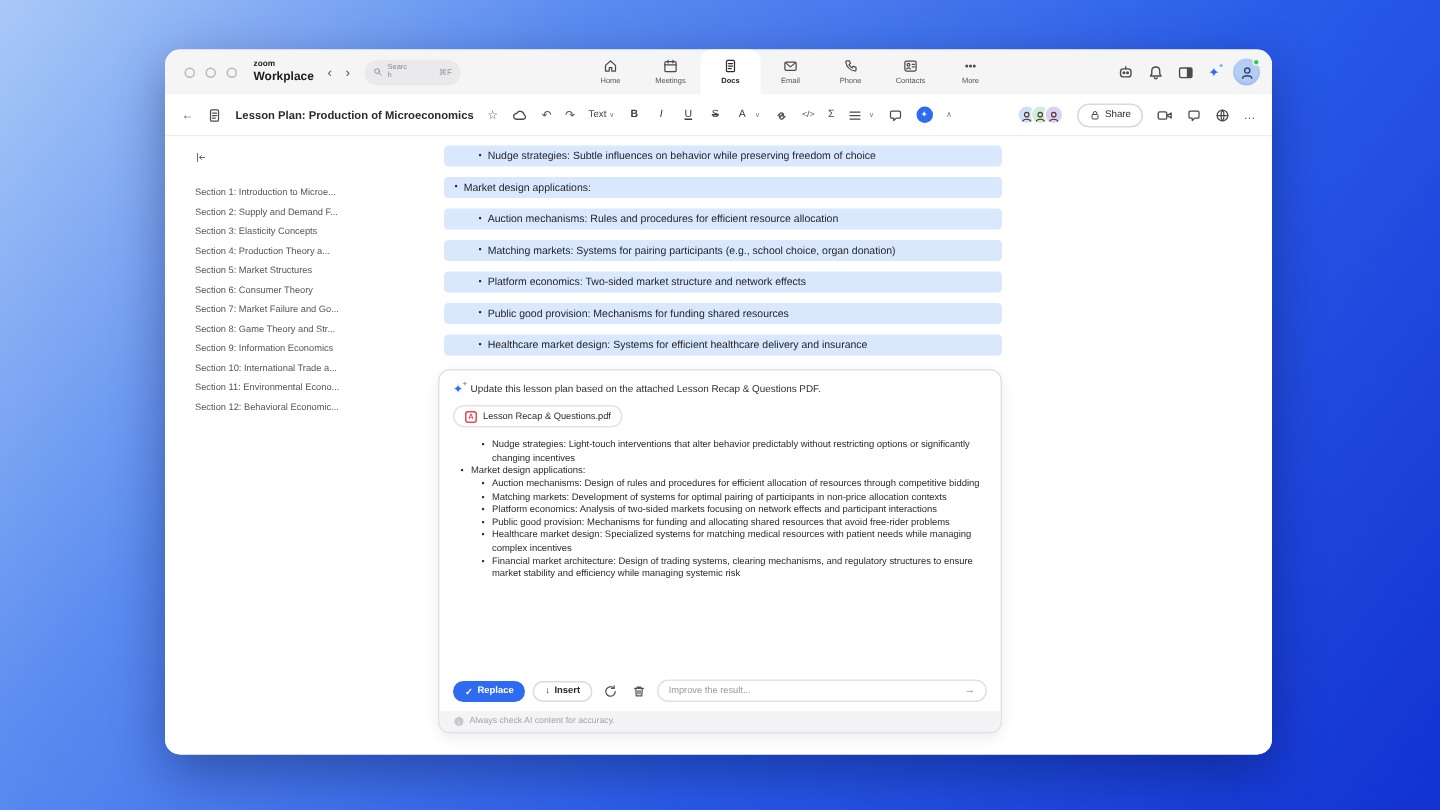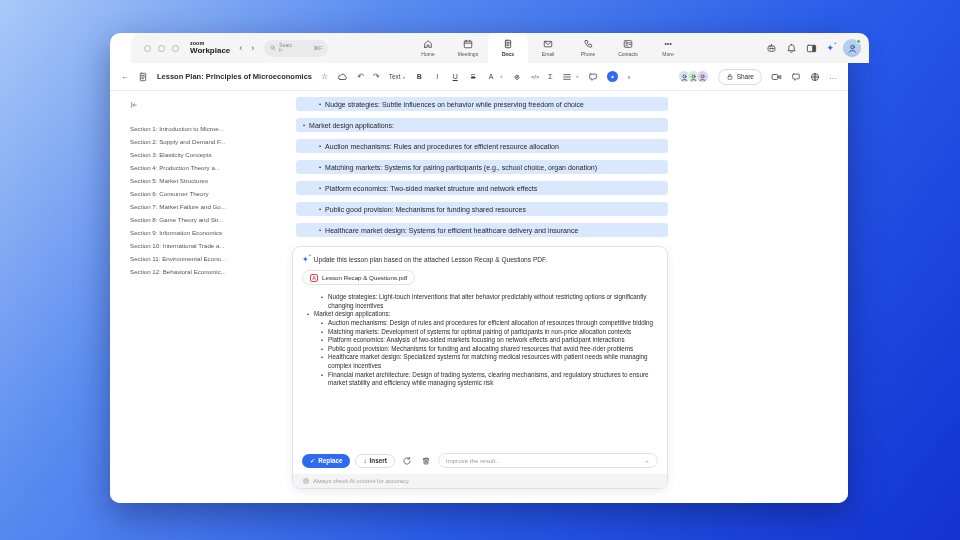--- a/index.html
+++ b/index.html
@@ -5,21 +5,21 @@
   * { margin:0; padding:0; box-sizing:border-box; }
   html,body { width:960px; height:540px; }
   body { font-family:"Liberation Sans", sans-serif; }
   .stage { position:relative; width:960px; height:540px; overflow:hidden;
     background:linear-gradient(128deg,#a9c9f7 0%,#5b8cf0 28%,#2a5ce9 62%,#1232d2 100%); }
   .window { position:absolute; left:110px; top:33px; width:738px; height:470px;
     background:#fff; border-radius:10px; box-shadow:0 12px 34px rgba(0,10,60,.38); }
 
   
   .titlebar { position:absolute; left:0; top:0; width:100%; height:30px; background:#f5f5f6;
-    border-radius:10px 10px 0 0; display:flex; align-items:center;margin-left:21px; }
+    border-radius:10px 10px 0 0; display:flex; align-items:center; }
   .lights { display:flex; gap:7px; margin-left:13px; }
   .light { width:7px; height:7px; border-radius:50%; border:1px solid #b9b9bc; }
   .logo { margin-left:11px; line-height:1; }
   .logo .t { font-size:5.5px; font-weight:bold; color:#1b1b1b; }
   .logo .b { font-size:8px; font-weight:bold; color:#1b1b1b; margin-top:1px; }
   .histarrow { color:#555; font-size:9px; margin-left:9px; }
   .searchpill { margin-left:10px; width:64px; height:17px; background:#eaeaec; border-radius:9px;
     display:flex; align-items:center; padding:0 6px; gap:3px; }
   .searchtext { width:15px; font-size:5px; color:#8a8a8e; line-height:1.05; word-break:break-all; }
   .shortcut { margin-left:auto; font-size:5.5px; color:#9a9a9e; }
@@ -211,21 +211,21 @@
         </div>
       </div>
     </div>
 
     <div class="toolbar">
       <span class="glyph">←</span>
       <svg width="10" height="10" viewBox="0 0 12 12">
           <rect x="2.8" y="1.5" width="6.4" height="9" rx="1"></rect>
           <path d="M4.4 4h3.2M4.4 6h3.2M4.4 8h2.2"></path>
         </svg>
-      <span class="doctitle">Lesson Plan: Principles of Microeconomics</span>
+      <span class="doctitle">Lesson Plan: Production of Microeconomics</span>
       <span class="glyph">☆</span>
       <svg width="11" height="9" viewBox="0 0 12 10">
           <path d="M3.4 8.3a2.1 2.1 0 1 1 .3-4.2A2.9 2.9 0 0 1 9.2 5a1.75 1.75 0 0 1-.3 3.3H3.4z"></path>
         </svg>
       <span class="glyph">↶</span>
       <span class="glyph">↷</span>
       <span class="ttxt"><span>Text</span> <span class="caret" style="margin-left:0">∨</span></span>
       <span class="fmt" style="font-weight:bold">B</span>
       <span class="fmt" style="font-style:italic">I</span>
       <span class="fmt" style="text-decoration:underline">U</span>

